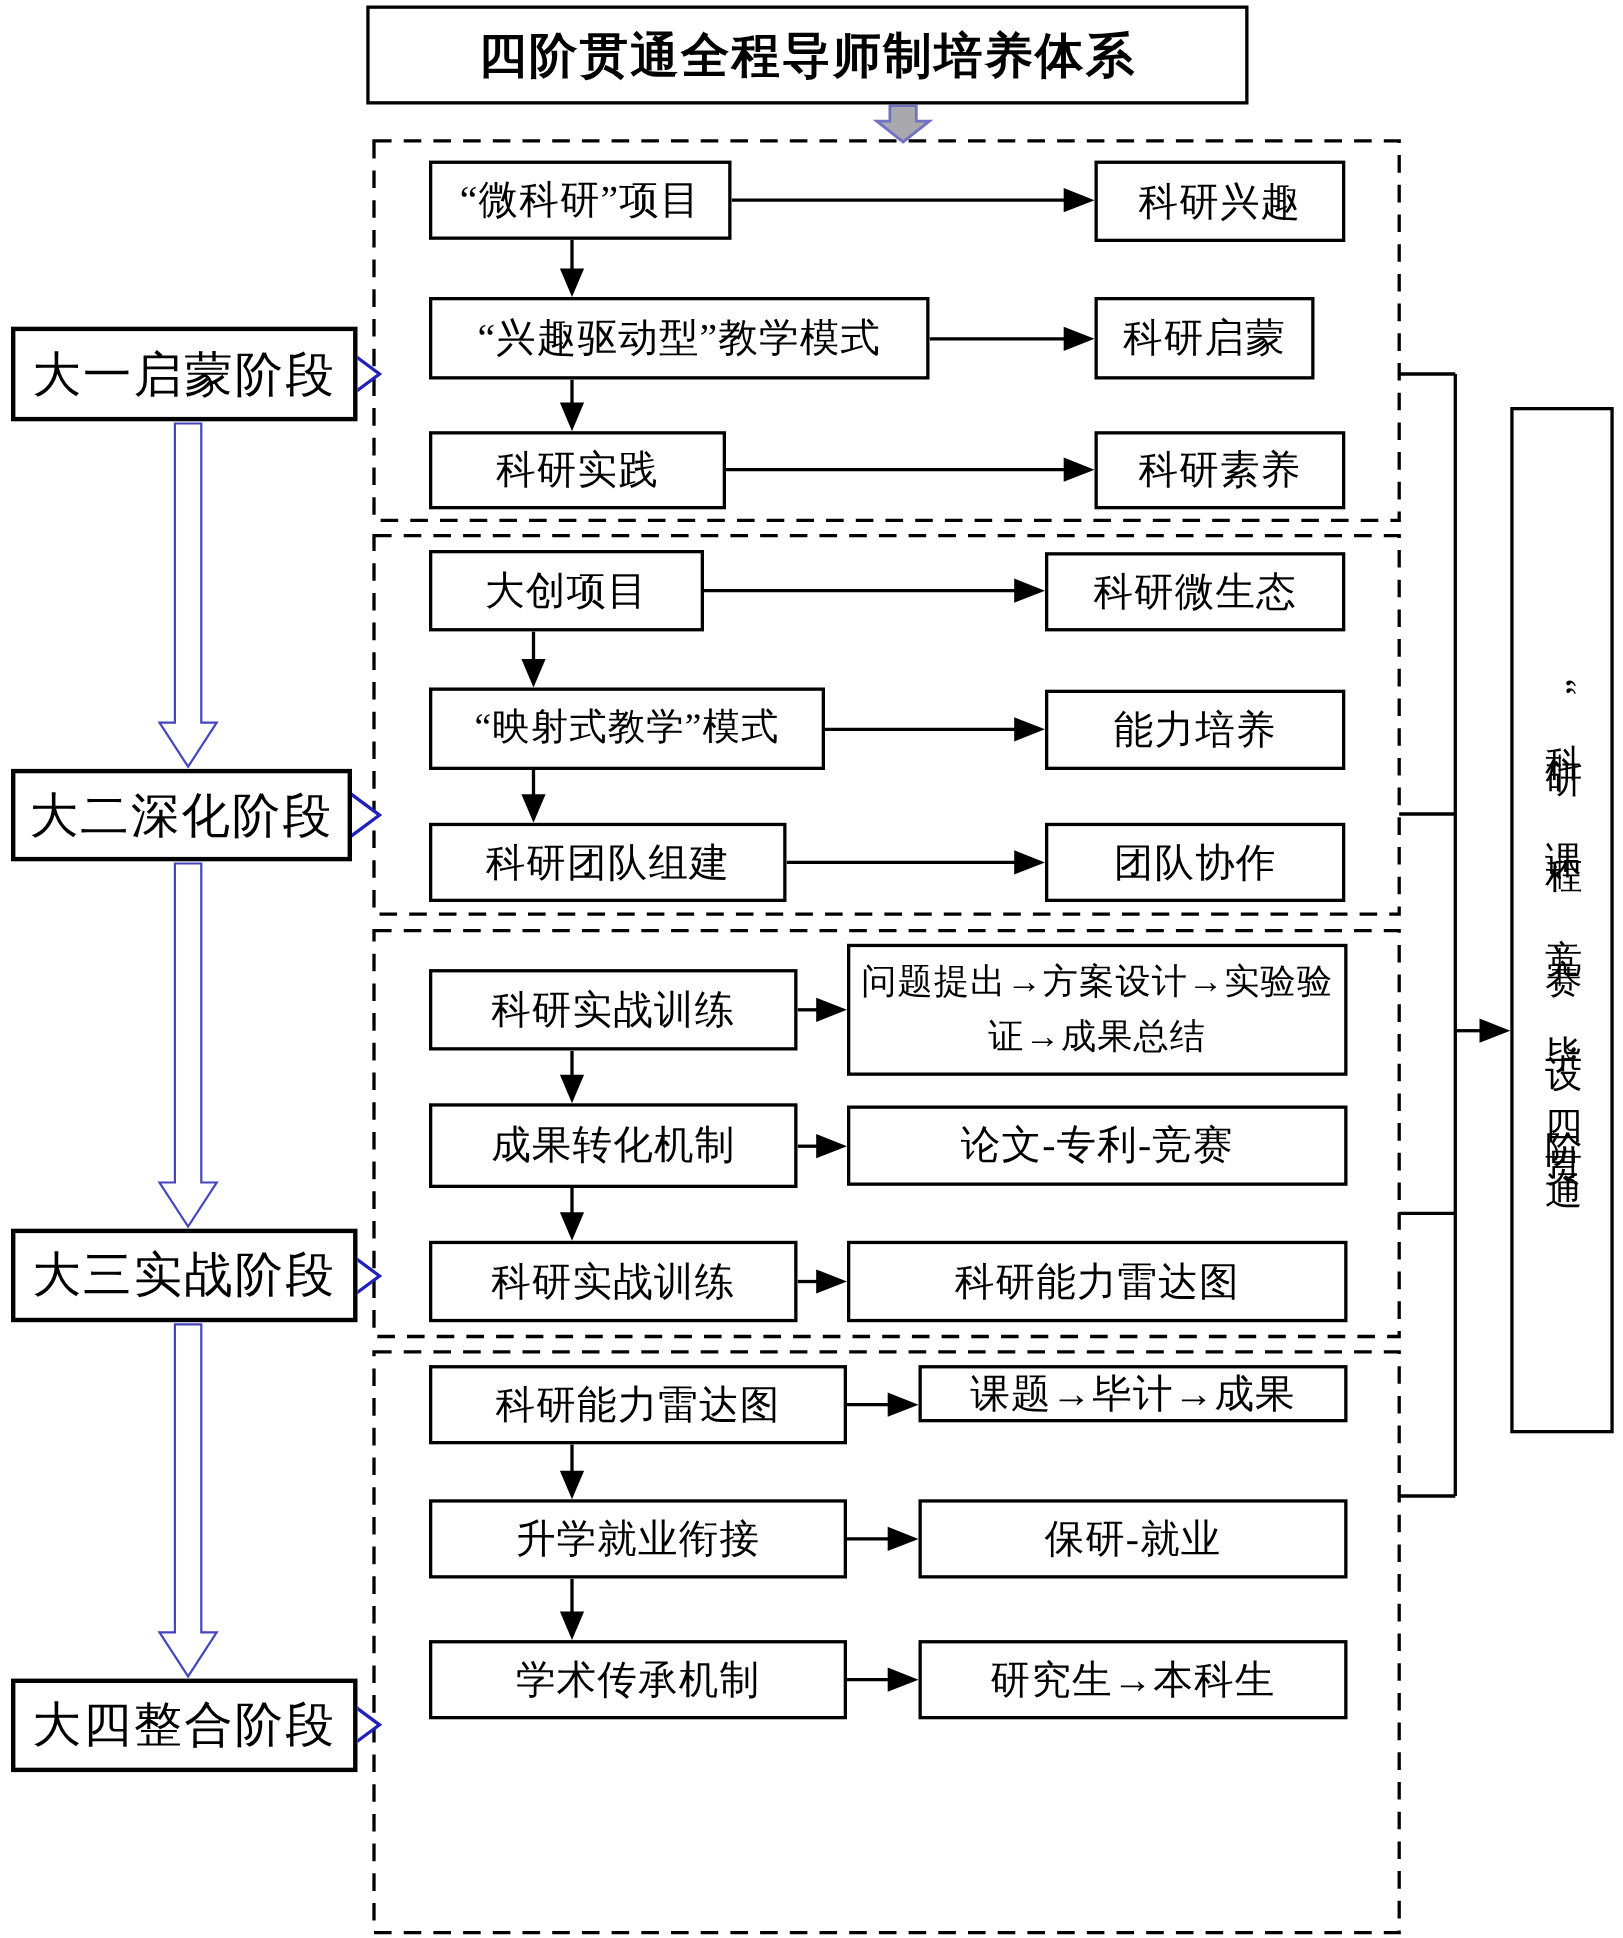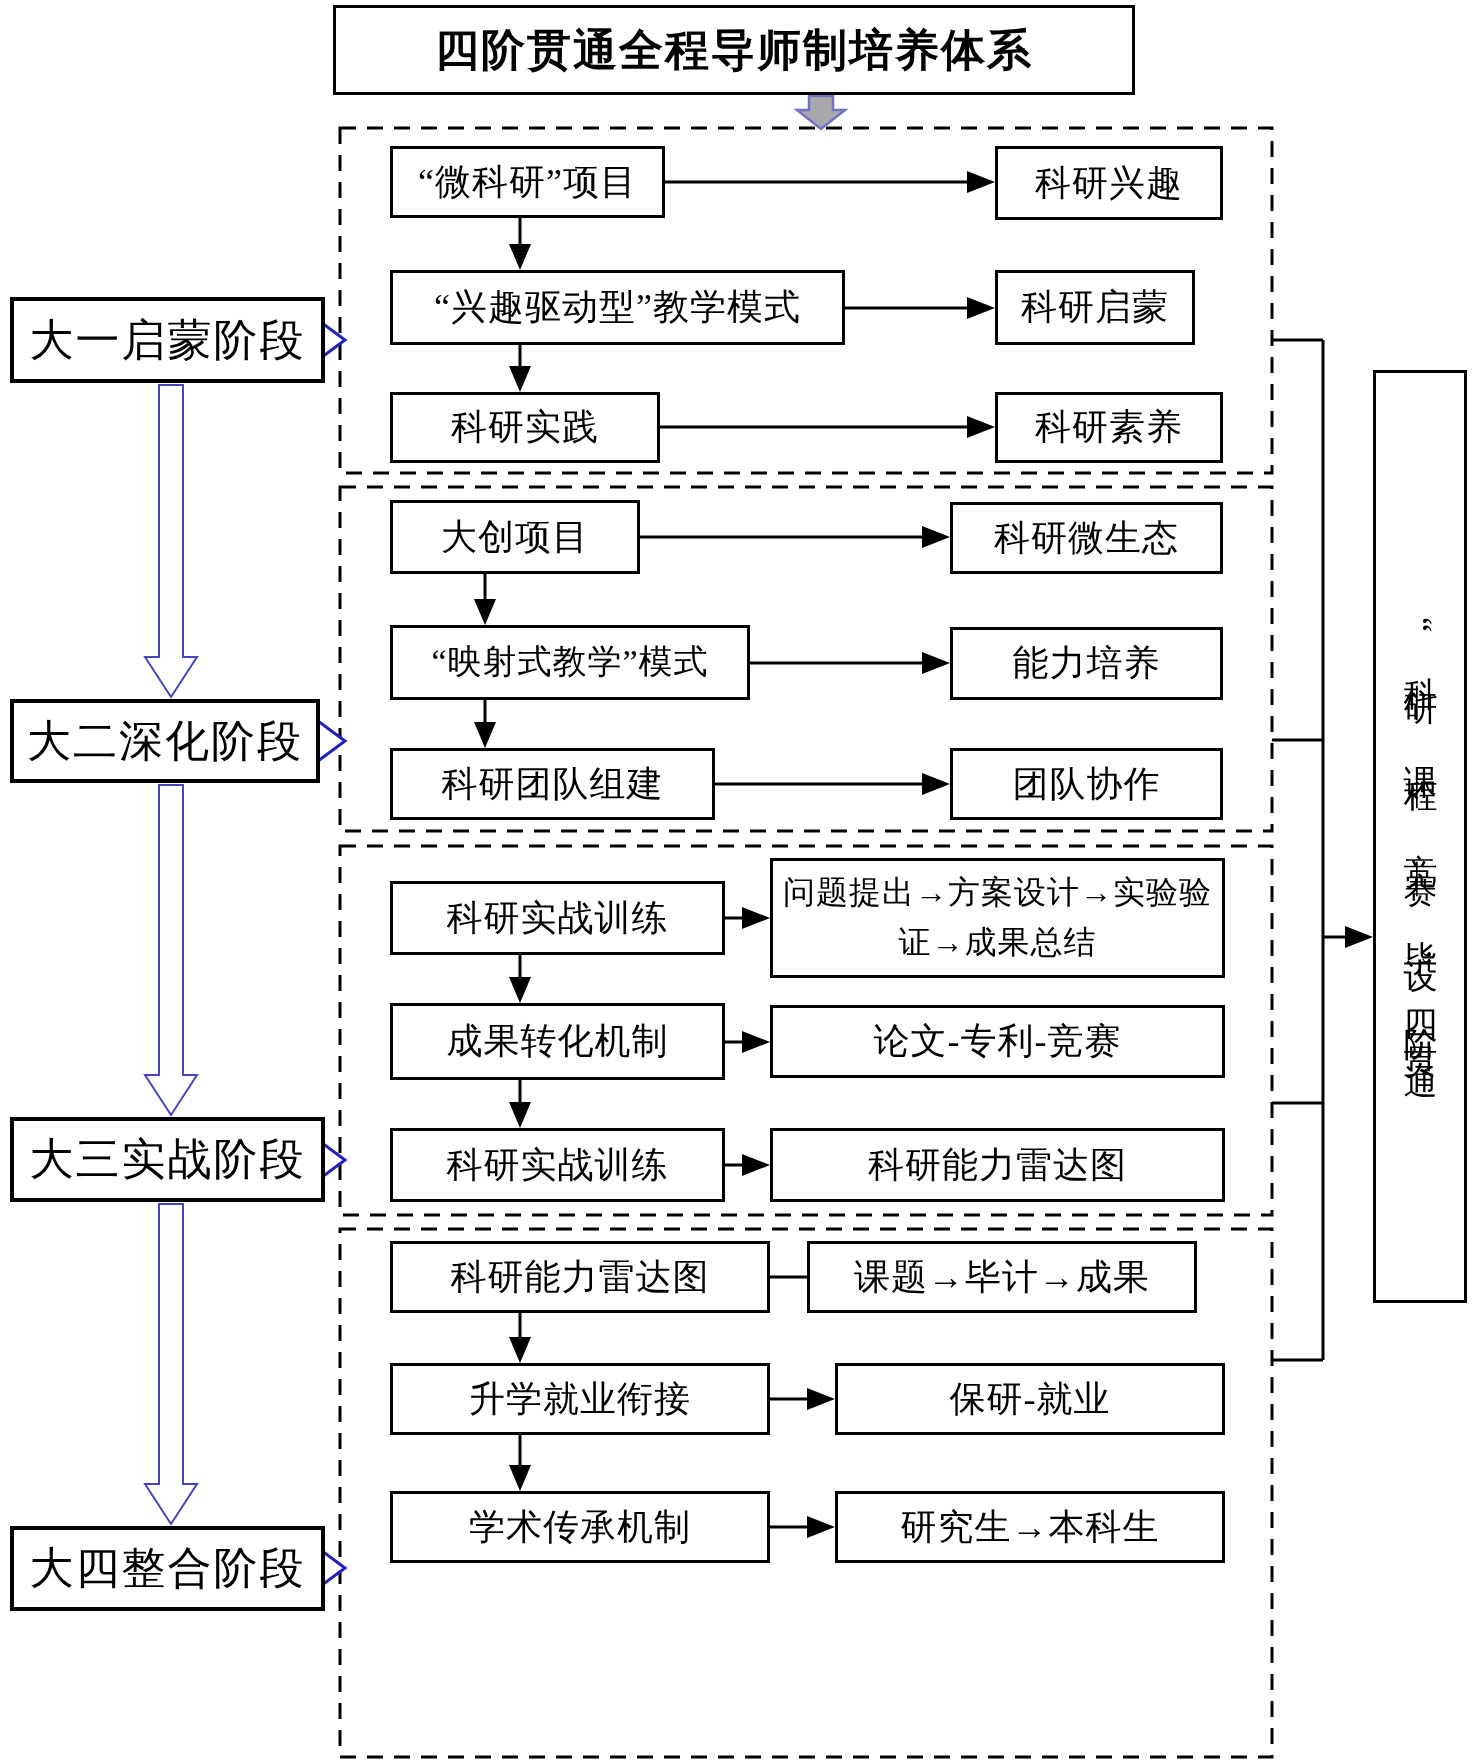--- a/index.html
+++ b/index.html
@@ -144,21 +144,21 @@
   <div class="box" style="left:950px; top:748px; width:273px; height:72px;">团队协作</div>
 
   <div class="box" style="left:390px; top:881px; width:335px; height:74px;">科研实战训练</div>
   <div class="box small-2line" style="left:770px; top:858px; width:455px; height:120px;">问题提出→方案设计→实验验证→成果总结</div>
   <div class="box" style="left:390px; top:1003px; width:335px; height:77px;">成果转化机制</div>
   <div class="box" style="left:770px; top:1005px; width:455px; height:73px;">论文-专利-竞赛</div>
   <div class="box" style="left:390px; top:1128px; width:335px; height:74px;">科研实战训练</div>
   <div class="box" style="left:770px; top:1128px; width:455px; height:74px;">科研能力雷达图</div>
 
   <div class="box" style="left:390px; top:1241px; width:380px; height:72px;">科研能力雷达图</div>
-  <div class="box" style="left:807px; top:1241px; width:390px; height:72px;">课题→毕计→成果</div>
+  <div class="box" style="left:835px; top:1241px; width:390px; height:52px;">课题→毕计→成果</div>
   <div class="box" style="left:390px; top:1363px; width:380px; height:72px;">升学就业衔接</div>
   <div class="box" style="left:835px; top:1363px; width:390px; height:72px;">保研-就业</div>
   <div class="box" style="left:390px; top:1491px; width:380px; height:72px;">学术传承机制</div>
   <div class="box" style="left:835px; top:1491px; width:390px; height:72px;">研究生→本科生</div>
 
   <div class="box vpanel" style="left:1373px; top:370px; width:94px; height:933px;">
     <span class="vtext">“科研—课程—竞赛—毕设”四阶贯通</span>
   </div>
 
 </div>

